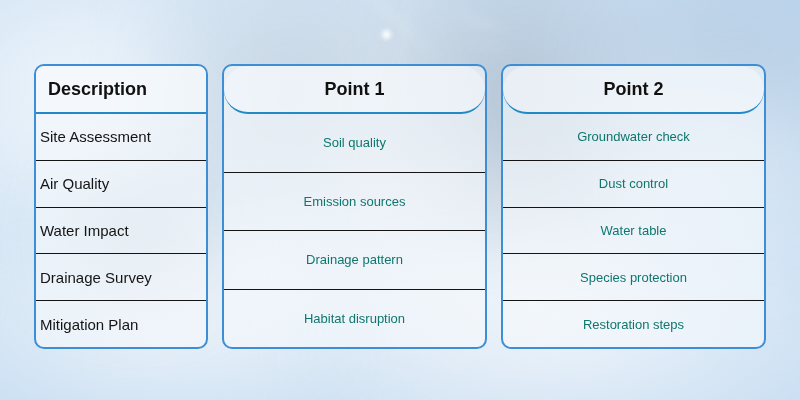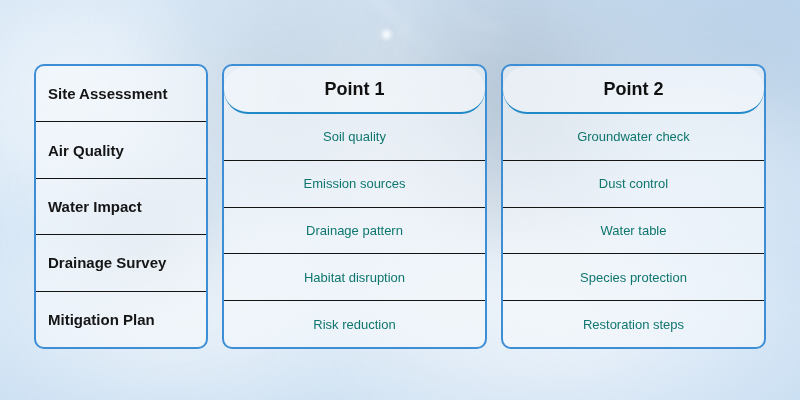--- a/index.html
+++ b/index.html
@@ -116,23 +116,23 @@
     align-items: center;
     border-bottom: 1.6px solid #141414;
     box-sizing: border-box;
   }
   .cell:last-child {
     border-bottom: none;
   }
 
   .col-description .cell {
     justify-content: flex-start;
-    padding-left: 12px;
+    padding-left: 4px;
     font-size: 15px;
-    font-weight: bold;
+    font-weight: normal;
     color: #151515;
     text-align: right;
   }
   .col-point .cell {
     justify-content: center;
     font-size: 13px;
     font-weight: normal;
     color: #0f766e;
   }
 </style>
@@ -153,37 +153,37 @@
   <div class="streak s3"></div>
   <div class="streak s4"></div>
   <div class="streak s5"></div>
   <div class="dot1"></div>
   <div id="vignette"></div>
 </div>
 
 <div id="table-wrap">
 
   <div class="column col-description">
+    <div class="col-header">Description</div>
     <div class="col-body">
       <div class="cell">Site Assessment</div>
       <div class="cell">Air Quality</div>
       <div class="cell">Water Impact</div>
       <div class="cell">Drainage Survey</div>
       <div class="cell">Mitigation Plan</div>
     </div>
   </div>
 
   <div class="column col-point">
     <div class="col-header">Point 1</div>
     <div class="col-body">
       <div class="cell">Soil quality</div>
       <div class="cell">Emission sources</div>
       <div class="cell">Drainage pattern</div>
       <div class="cell">Habitat disruption</div>
-      <div class="cell">Risk reduction</div>
     </div>
   </div>
 
   <div class="column col-point">
     <div class="col-header">Point 2</div>
     <div class="col-body">
       <div class="cell">Groundwater check</div>
       <div class="cell">Dust control</div>
       <div class="cell">Water table</div>
       <div class="cell">Species protection</div>

